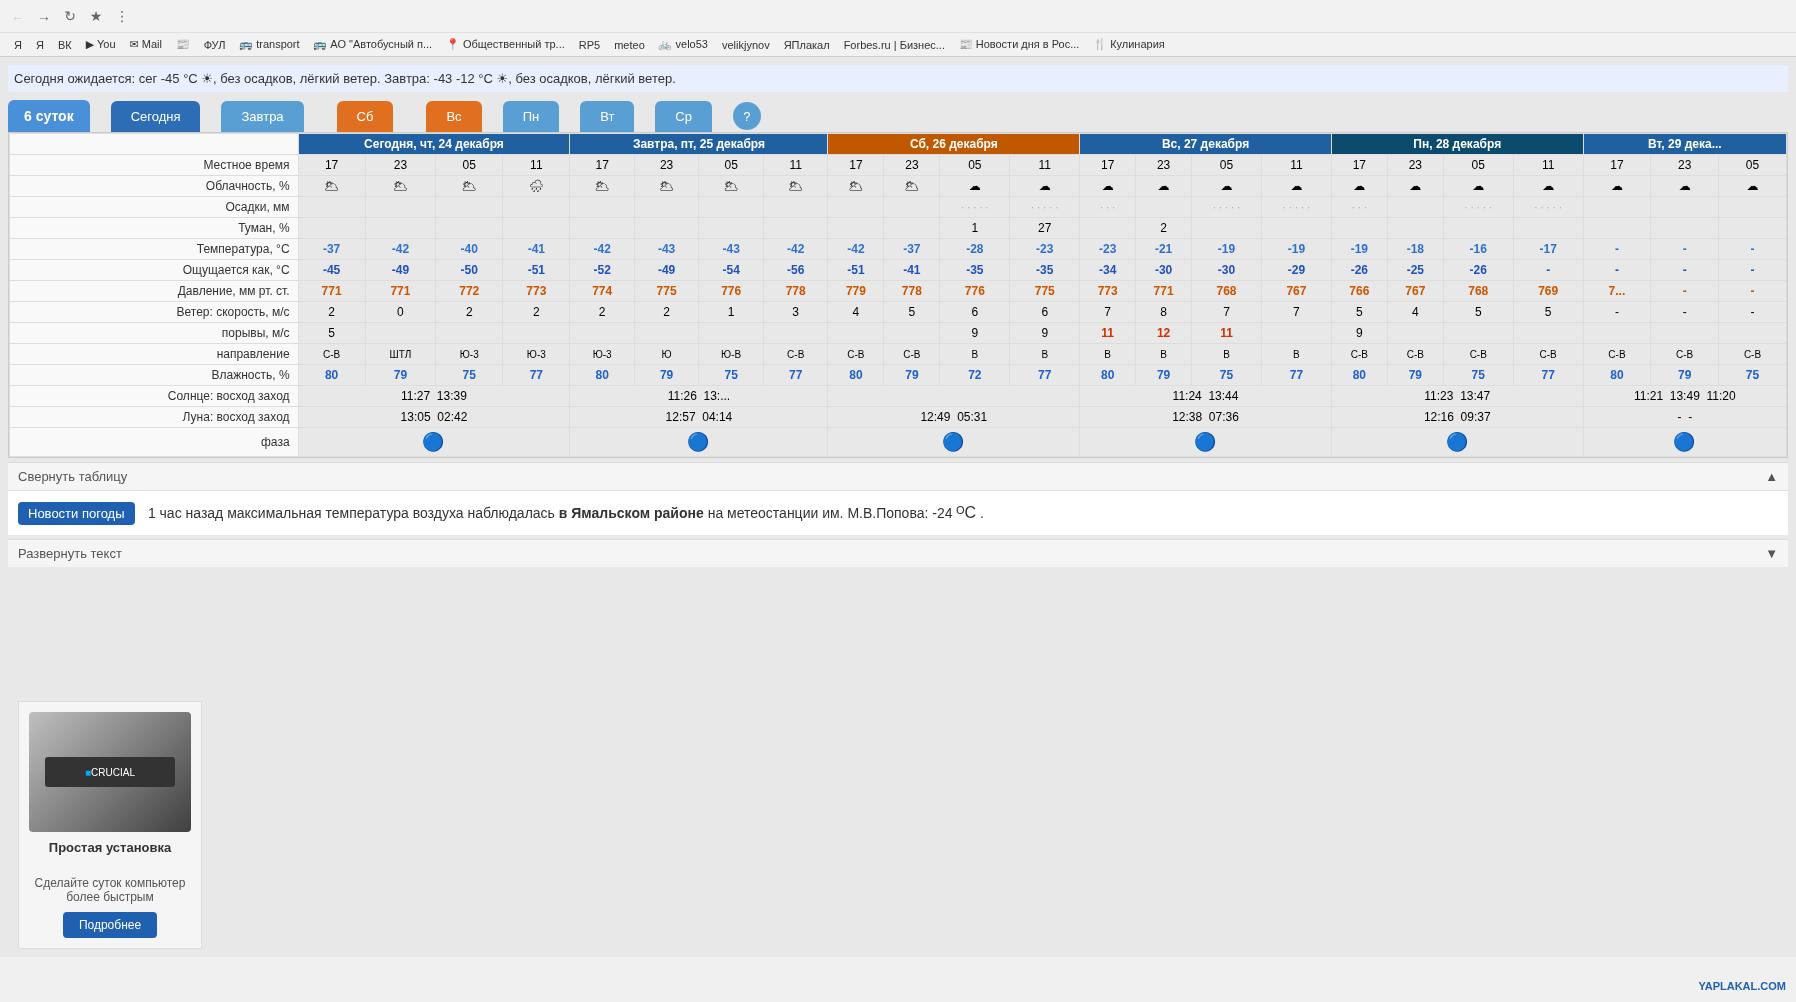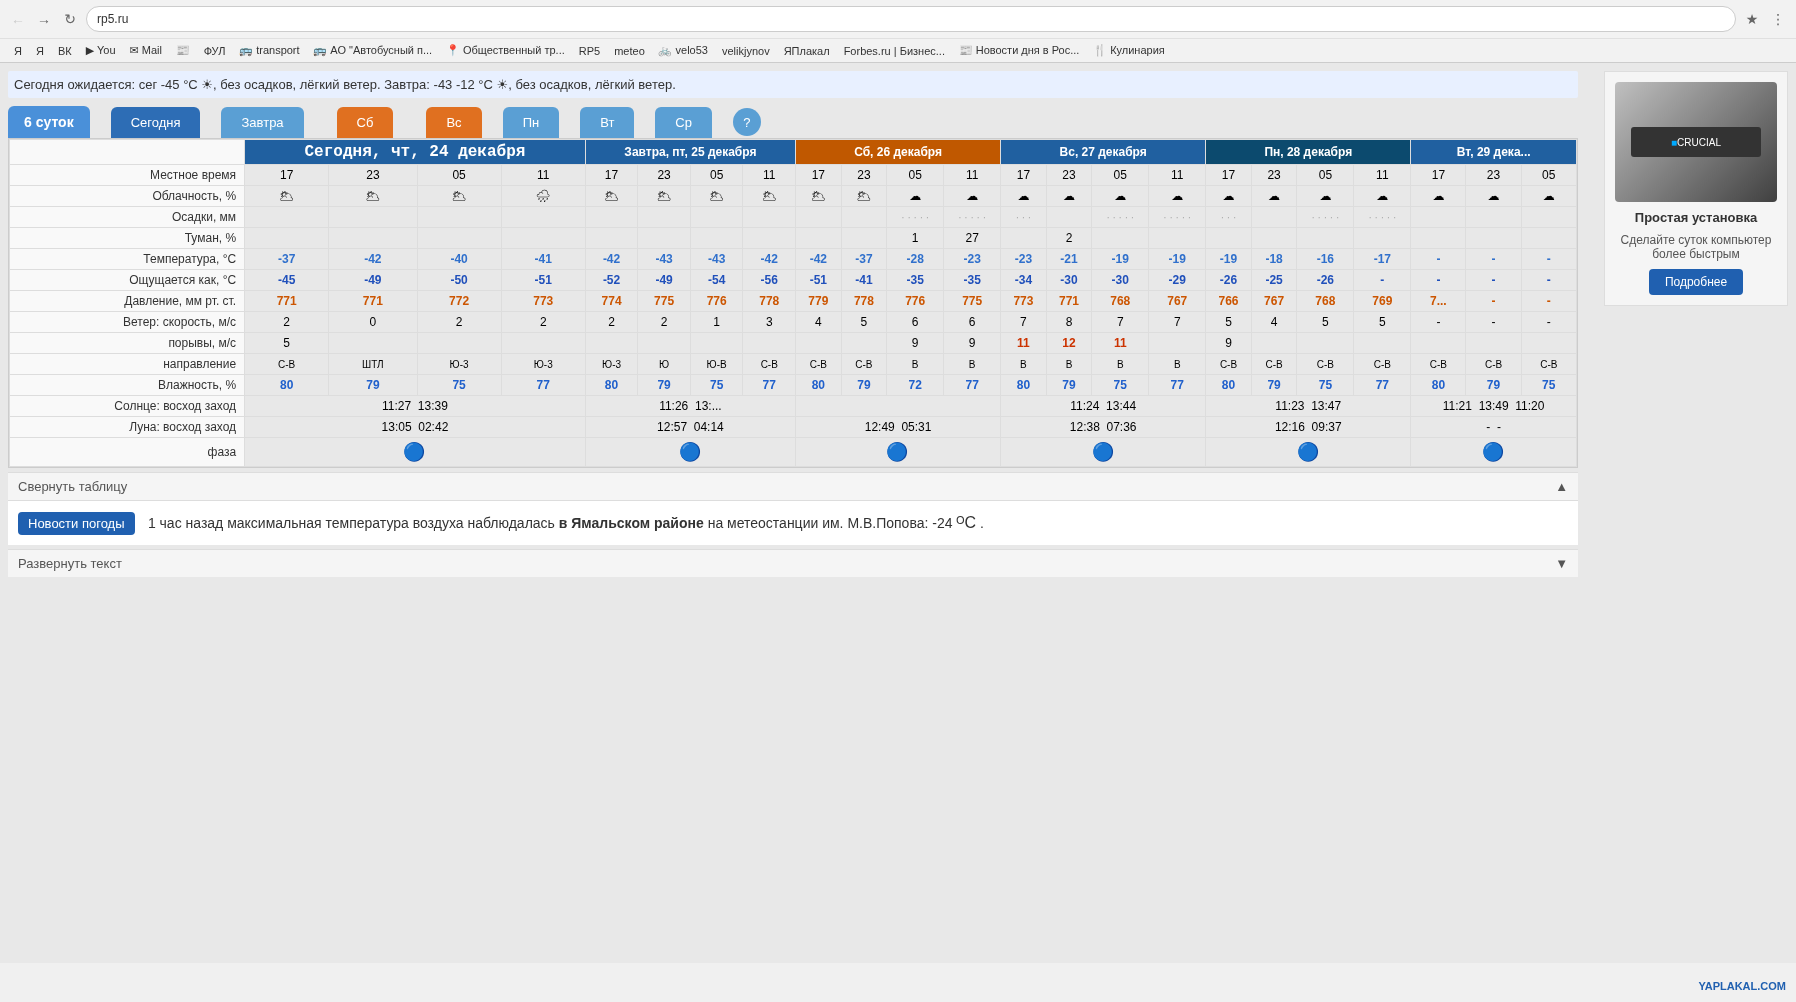--- a/index.html
+++ b/index.html
@@ -60,23 +60,20 @@
     .yaplakal-badge { position: fixed; bottom: 10px; right: 10px; color: #2060b0; font-weight: bold; font-size: 11px; }
   </style>
 </head>
 <body>
 
 <div class="browser-chrome">
   <div class="browser-nav">
     <button class="nav-btn disabled">←</button>
     <button class="nav-btn">→</button>
     <button class="nav-btn">↻</button>
-    <div class="address-bar">
-      <span class="address-text">rp5.ru</span>
-    </div>
     <button class="nav-btn">★</button>
     <button class="nav-btn">⋮</button>
   </div>
   <div class="bookmarks-bar">
     <span class="bookmark-item">Я</span>
     <span class="bookmark-item">Я</span>
     <span class="bookmark-item">ВК</span>
     <span class="bookmark-item">▶ You</span>
     <span class="bookmark-item">✉ Mail</span>
     <span class="bookmark-item">📰</span>
@@ -88,21 +85,21 @@
     <span class="bookmark-item">meteo</span>
     <span class="bookmark-item">🚲 velo53</span>
     <span class="bookmark-item">velikjynov</span>
     <span class="bookmark-item">ЯПлакал</span>
     <span class="bookmark-item">Forbes.ru | Бизнес...</span>
     <span class="bookmark-item">📰 Новости дня в Рос...</span>
     <span class="bookmark-item">🍴 Кулинария</span>
   </div>
 </div>
 
-<div style="display:flex; background: #e8e8e8; min-height: 900px;">
+<div style="display:flex; background: #e8e8e8; min-height: 900px; flex-direction: column;">
   <div class="main-content" style="flex:1; padding: 8px; min-width: 0;">
 
     <div class="header-banner">
       Сегодня ожидается: сег -45 °С ☀, без осадков, лёгкий ветер. Завтра: -43 -12 °С ☀, без осадков, лёгкий ветер.
     </div>
 
     <div class="day-tabs">
       <div class="day-tab-label">6 суток</div>
       <div class="day-tab active">Сегодня</div>
       <div class="day-tab default">Завтра</div>
@@ -113,21 +110,21 @@
       <div class="day-tab default">Ср</div>
       <div class="day-tab help">?</div>
     </div>
 
     <div class="weather-table-wrapper" style="position:relative;">
       <table class="weather-table">
         <thead>
 
           <tr class="days-header-row">
             <td class="row-label" style="background:#f9f9f9; color:#333;"></td>
-            <td colspan="4" style="background:#2060a0; color:white; font-weight:bold; font-size:16px;font-family:Liberation Mono, monospace;">Сегодня, чт, 24 декабря</td>
+            <td colspan="4" style="background:#2060a0; color:white; font-weight:bold; font-size:12px;">Сегодня, чт, 24 декабря</td>
             <td colspan="4" style="background:#2060a0; color:white; font-weight:bold; font-size:12px;">Завтра, пт, 25 декабря</td>
             <td colspan="4" style="background:#c05800; color:white; font-weight:bold; font-size:12px;">Сб, 26 декабря</td>
             <td colspan="4" style="background:#2060a0; color:white; font-weight:bold; font-size:12px;">Вс, 27 декабря</td>
             <td colspan="4" style="background:#0c4a6e; color:white; font-weight:bold; font-size:12px;">Пн, 28 декабря</td>
             <td colspan="3" style="background:#2060a0; color:white; font-weight:bold; font-size:12px;">Вт, 29 дека...</td>
           </tr>
 
           <tr>
             <td class="row-label">Местное время</td>
             <td>17</td>
@@ -484,20 +481,20 @@
   </div>
 
   <div class="ad-sidebar" style="width:200px; padding: 8px;">
     <div style="background: #f5f5f5; border: 1px solid #ddd; padding: 10px; text-align: center;">
       
       <div style="width:100%; height:120px; background: linear-gradient(135deg, #c0c0c0 0%, #808080 50%, #404040 100%); margin-bottom: 8px; border-radius: 4px; display:flex; align-items:center; justify-content:center;">
         <div style="background:#333; width:80%; height:30px; border-radius:3px; display:flex; align-items:center; justify-content:center; color:white; font-size:10px;">
           <span style="color:#00aaff;">■</span> CRUCIAL
         </div>
       </div>
-      <div style="font-size:13px; font-weight:bold; color:#333; margin-bottom:8px;text-align:center;">Простая установка</div>
+      <div style="font-size:13px; font-weight:bold; color:#333; margin-bottom:21px;text-align:center;">Простая установка</div>
       <div style="font-size:12px; color:#555; margin-bottom:8px;">Сделайте суток компьютер более быстрым</div>
       <button style="background:#2060b0; color:white; border:none; padding:6px 16px; border-radius:4px; cursor:pointer; font-size:12px;">Подробнее</button>
     </div>
   </div>
 </div>
 
 <div class="yaplakal-badge">YAPLAKAL.COM</div>
 
 </body></html>

